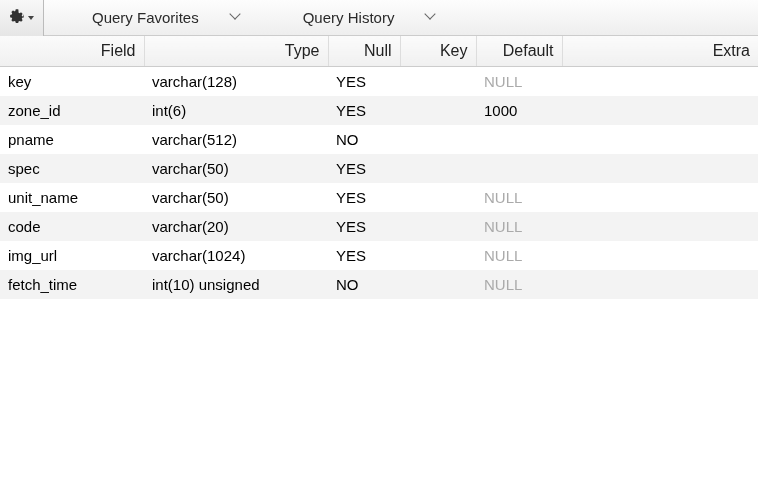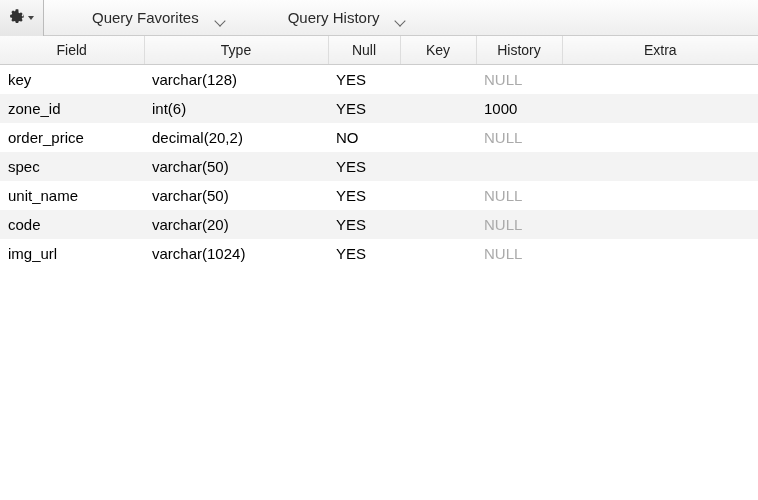--- a/index.html
+++ b/index.html
@@ -39,25 +39,25 @@
     .caret-down {
       width: 0;
       height: 0;
       border-left: 3px solid transparent;
       border-right: 3px solid transparent;
       border-top: 4px solid #444;
       margin-top: 1px;
     }
     .query-link {
       display: flex;
-      align-items: flex-end;
+      align-items: flex-start;
       padding: 0 12px 0 48px;
       color: #2a2a2a;
       cursor: pointer;
-      gap: 15px;
+      gap: 30px;
     }
     .query-link.second {
       padding-left: 52px;
     }
     .chevron-down {
       display: inline-block;
       width: 10px;
       height: 10px;
       position: relative;
     }
@@ -75,27 +75,27 @@
     .table-wrapper {
       width: 100%;
     }
     table {
       width: 100%;
       border-collapse: collapse;
       table-layout: fixed;
     }
     thead th {
       background: linear-gradient(to bottom, #fbfbfb, #f0f0f0);
-      text-align: center;
+      text-align: right;
       font-weight: 400;
       color: #222;
       padding: 6px 8px;
       border-bottom: 1px solid #ccc;
       border-right: 1px solid #ddd;
-      font-size: 14px;
+      font-size: 16px;
     }
     thead th:last-child {
       border-right: none;
       margin-top: 36px;
     }
     tbody tr {
       height: 29px;
     }
     tbody tr:nth-child(even) {
       background: #f3f3f3;
@@ -150,21 +150,21 @@
       <col class="col-key">
       <col class="col-default">
       <col class="col-extra">
     </colgroup>
     <thead>
       <tr>
         <th>Field</th>
         <th>Type</th>
         <th>Null</th>
         <th>Key</th>
-        <th>History</th>
+        <th>Default</th>
         <th>Extra</th>
       </tr>
     </thead>
     <tbody id="table-body">
         <tr>
           <td>key</td>
           <td>varchar(128)</td>
           <td>YES</td>
           <td></td>
           <td class="null-val">NULL</td>
@@ -172,25 +172,25 @@
         </tr>
         <tr>
           <td>zone_id</td>
           <td>int(6)</td>
           <td>YES</td>
           <td></td>
           <td>1000</td>
           <td></td>
         </tr>
         <tr>
-          <td>order_price</td>
-          <td>decimal(20,2)</td>
+          <td>pname</td>
+          <td>varchar(512)</td>
           <td>NO</td>
           <td></td>
-          <td class="null-val">NULL</td>
+          <td></td>
           <td></td>
         </tr>
         <tr>
           <td>spec</td>
           <td>varchar(50)</td>
           <td>YES</td>
           <td></td>
           <td></td>
           <td></td>
         </tr>
@@ -207,19 +207,27 @@
           <td>varchar(20)</td>
           <td>YES</td>
           <td></td>
           <td class="null-val">NULL</td>
           <td></td>
         </tr>
         <tr>
           <td>img_url</td>
           <td>varchar(1024)</td>
           <td>YES</td>
+          <td></td>
+          <td class="null-val">NULL</td>
+          <td></td>
+        </tr>
+        <tr>
+          <td>fetch_time</td>
+          <td>int(10) unsigned</td>
+          <td>NO</td>
           <td></td>
           <td class="null-val">NULL</td>
           <td></td>
         </tr>
       </tbody>
   </table>
 </div>
 
 </body></html>

